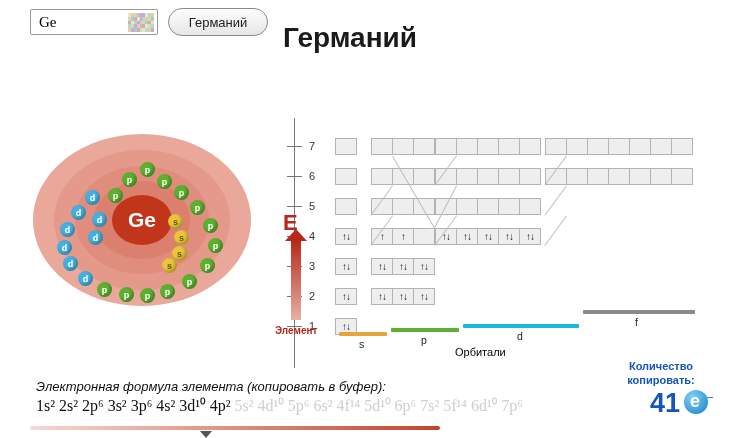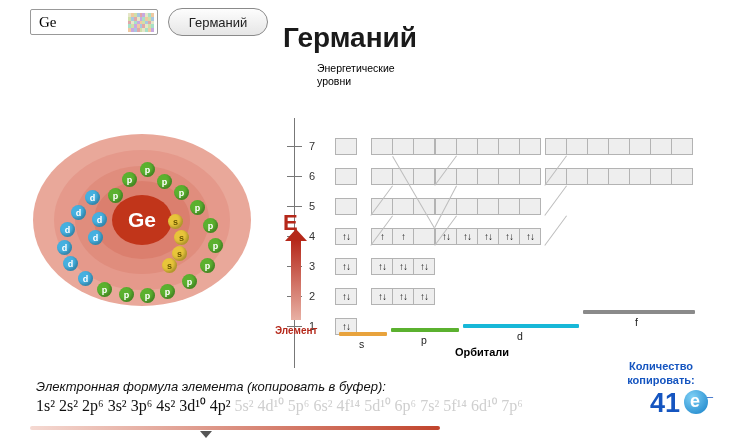--- a/index.html
+++ b/index.html
@@ -96,21 +96,21 @@
     background:linear-gradient(#b5281a,#e8b0a4); }
   .E-arrow:before {
     content:""; position:absolute; left:-6px; top:-11px;
     border-left:11px solid transparent; border-right:11px solid transparent;
     border-bottom:12px solid #b5281a;
   }
   .energy-word { position:absolute; left:-8px; top:265px; font-size:10px; font-weight:bold; color:#b5281a; }
 
   .orb-bar { position:absolute; height:4px; border-radius:1px; }
   .orb-lbl { position:absolute; font-size:10.5px; color:#222; }
-  .orbitals-word { position:absolute; font-size:11px; font-weight:bold; color:#000; }
+  .orbitals-word { position:absolute; font-size:11px; font-weight:normal; color:#000; }
 
   
   .formula-head {
     position:absolute; left:36px; top:379px; font-size:13px; color:#111;
     font-style:italic;
   }
   .formula {
     position:absolute; left:36px; top:394px; font-size:16px;
     font-family:"Liberation Serif", serif; color:#111; white-space:nowrap;
   }
@@ -239,24 +239,20 @@
       <div class="e s" style="left: 146px; top: 84px;">s</div>
       <div class="e s" style="left: 152px; top: 100px;">s</div>
       <div class="e s" style="left: 150px; top: 116px;">s</div>
       <div class="e s" style="left: 140px; top: 128px;">s</div>
       <div class="e d" style="left: 70px; top: 82px;">d</div>
       <div class="e d" style="left: 66px; top: 100px;">d</div>
     </div>
 </div>
 
 <div class="diagram">
-  <div class="el-title">
-    <span>Энергетические</span><br>
-    <span>уровни</span>
-  </div>
   <div class="axis"></div>
   <div id="ticks">
       <div class="tick" style="top: 86px;"></div>
       <div class="tick" style="top: 116px;"></div>
       <div class="tick" style="top: 146px;"></div>
       <div class="tick" style="top: 176px;"></div>
       <div class="tick" style="top: 206px;"></div>
       <div class="tick" style="top: 236px;"></div>
       <div class="tick" style="top: 266px;"></div>
     </div>

